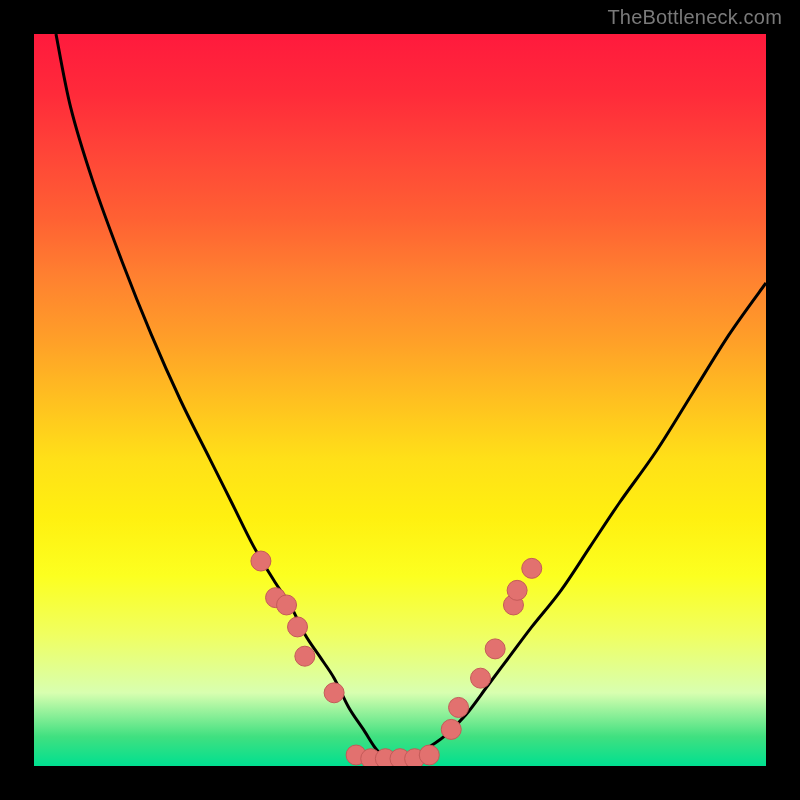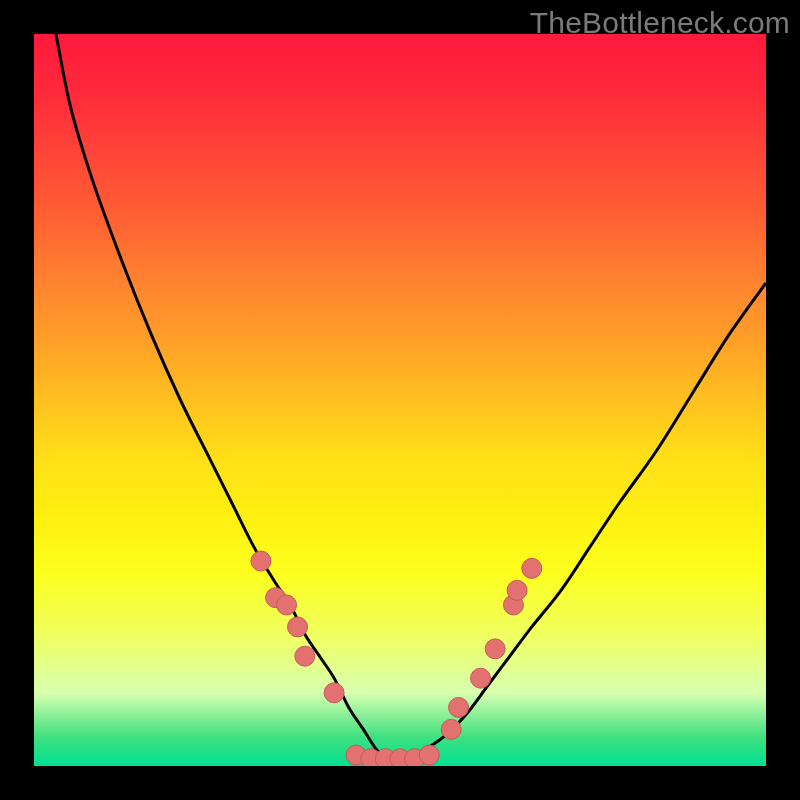--- a/index.html
+++ b/index.html
@@ -15,21 +15,21 @@
     #ffa028 42%,
     #ffc020 50%,
     #ffe018 58%,
     #fff010 66%,
     #fcff20 74%,
     #f0ff60 82%,
     #d8ffb0 90%,
     #40e080 96%,
     #00e090 100%
   ); }
-  .watermark { position: absolute; top: 6px; right: 10px; color: #7a7a7a; font-size: 30px; font-weight: 500; letter-spacing: 0.2px; }
+  .watermark { position: absolute; top: 6px; right: 18px; color: #7a7a7a; font-size: 20px; font-weight: 500; letter-spacing: 0.2px; }
   .svg-overlay { position: absolute; left: 0; top: 0; width: 100%; height: 100%; }
 </style>
 </head>
 <body>
 
 <div class="outer">
   <div class="watermark">TheBottleneck.com</div>
   <div class="plot-area">
     <div class="gradient-bg"></div>
     <svg class="svg-overlay" viewBox="0 0 732 732" preserveAspectRatio="none">

